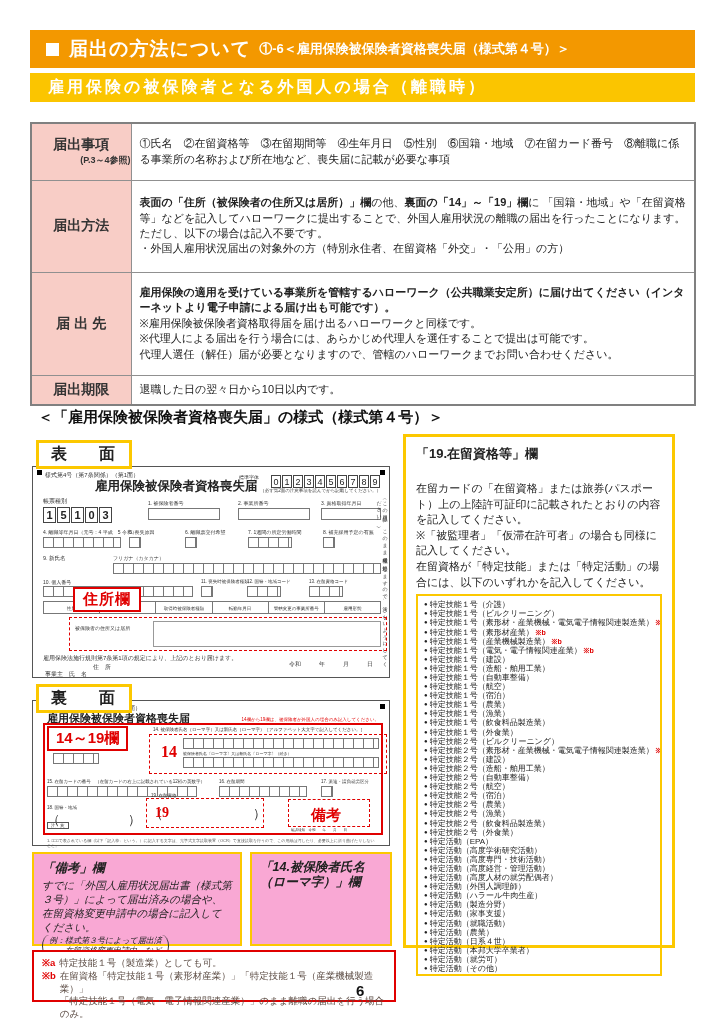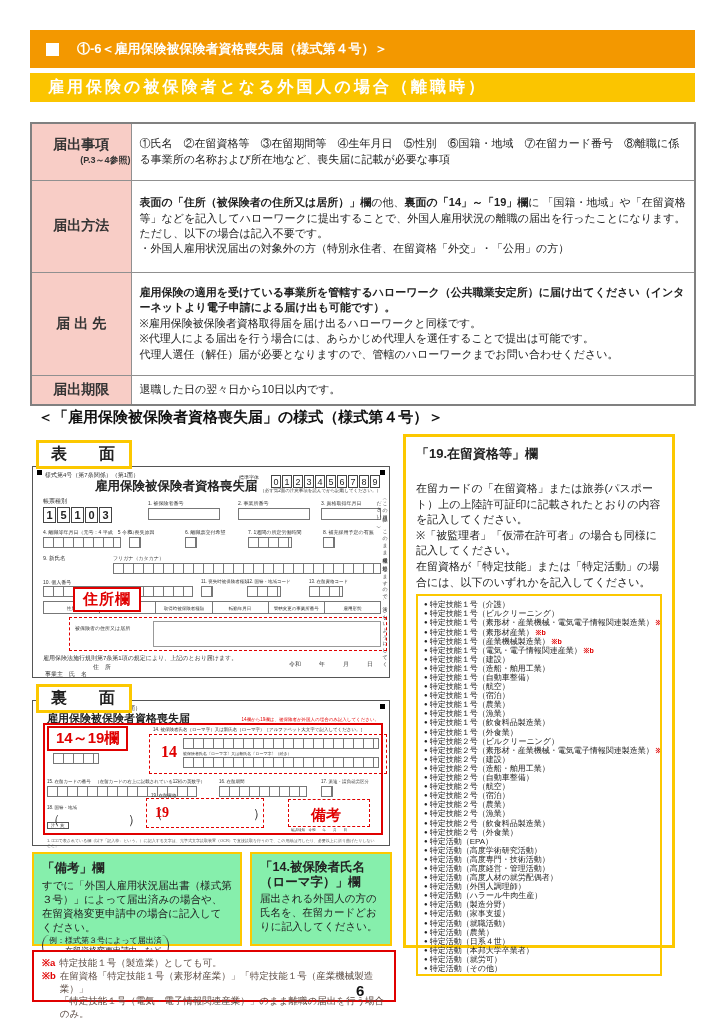--- a/index.html
+++ b/index.html
@@ -66,21 +66,21 @@
   .red-dash { position:absolute; border:1.5px dashed #E00000; z-index:3; }
   .red-solid { position:absolute; border:2px solid #E00000; z-index:2; }
   .rednum { position:absolute; color:#E00000; font-weight:bold; z-index:4;font-family:Liberation Serif, serif; }
   .vert-note { position:absolute; right:1px; top:30px; writing-mode:vertical-rl; font-size:5px; color:#333;
                letter-spacing:1px; height:170px; overflow:hidden; }
   .red-tiny { position:absolute; font-size:4.5px; color:#E00000; white-space:nowrap; }
   .remarks-word { color:#E00000; font-weight:bold; font-size:15px; position:absolute; left:22px; top:6px; }
   .notice-box { position:absolute; border:1px solid #555; font-size:4.5px; padding:0 3px; color:#333; }
 
   
-  .ybox { position:absolute; background:#86efac; border:2px solid #FCC800; padding:6px 8px; }
+  .ybox { position:absolute; background:#f9a8d4; border:2px solid #FCC800; padding:6px 8px;font-style:italic; }
   .box-remarks { left:32px; top:852px; width:210px; height:94px; }
   .box-name { left:250px; top:852px; width:142px; height:94px; overflow:hidden; }
   .ybox h3 { font-size:12.5px; color:#222; margin-bottom:2px; }
   .ybox p { font-size:10.5px; line-height:1.32; color:#222; white-space:pre-line; }
   .example { display:inline-block; border-left:1.5px solid #333; border-right:1.5px solid #333;
              border-radius:7px / 50%; padding:1px 6px; font-size:8px; line-height:1.25;
              white-space:pre-line; margin-top:1px; color:#222; }
 
   .red-notes { position:absolute; left:32px; top:950px; width:364px; height:52px;
                border:2px solid #E00000; background:#fff; padding:5px 8px; }
@@ -100,20 +100,21 @@
 
   .page-num { position:absolute; left:356px; top:982px; font-size:15px; font-weight:bold; color:#111; }
 </style>
 </head>
 <body>
 
 <div class="page">
 
   <div class="hdr">
     <span class="sq"></span>
+    <span class="t1">届出の方法について</span>
     <span class="t2">①-6＜雇用保険被保険者資格喪失届（様式第４号）＞</span>
   </div>
   <div class="sub">雇用保険の被保険者となる外国人の場合（離職時）</div>
 
   <table class="info">
     <tbody>
         <tr class="r1">
           <th>
             <div class="row-label-main">届出事項</div>
             <div class="row-label-note">(P.3～4参照)</div>
@@ -259,21 +260,20 @@
   </div>
 
   <div class="ybox box-remarks">
     <h3>「備考」欄</h3>
     <p>すでに「外国人雇用状況届出書（様式第３号）」によって届出済みの場合や、在留資格変更申請中の場合に記入してください。</p>
     <span class="example">例：様式第３号によって届出済
 　　在留資格変更申請中　など</span>
   </div>
   <div class="ybox box-name">
     <h3 style="line-height:1.2;">「14.被保険者氏名（ローマ字）」欄</h3>
-    <p>届出される外国人の方の氏名を、在留カードどおりに記入してください。</p>
   </div>
 
   <div class="red-notes">
     <div>
         <div class="red-note-line">
           <span class="marker">※a</span>
           <span>特定技能１号（製造業）としても可。</span>
         </div>
         <div class="red-note-line">
           <span class="marker">※b</span>

